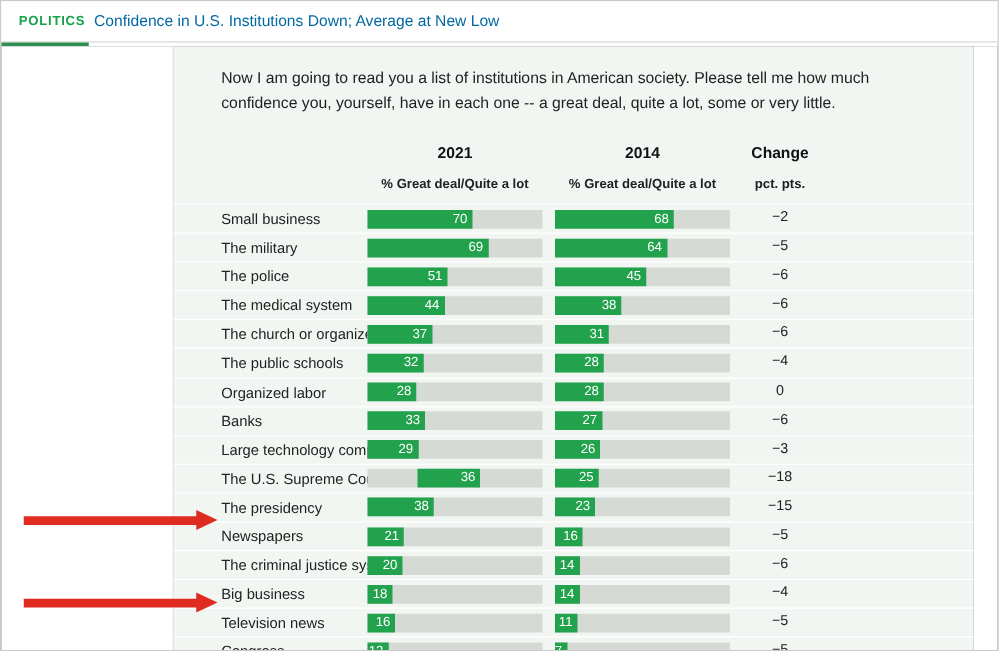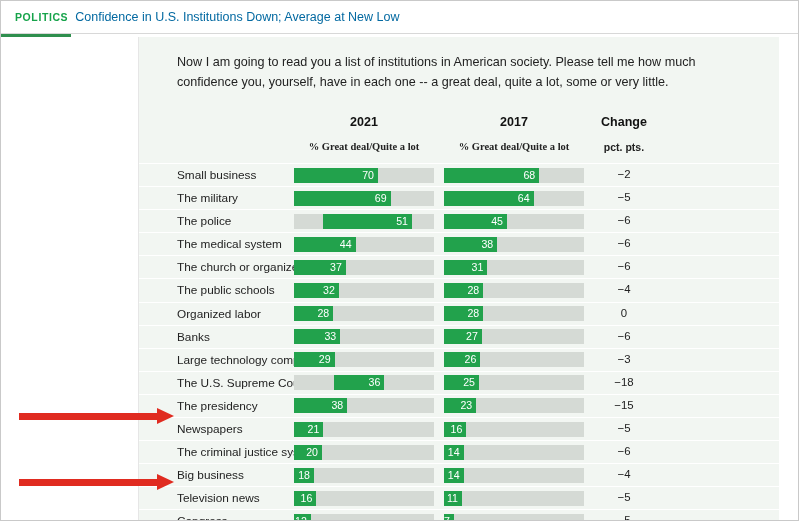--- a/index.html
+++ b/index.html
@@ -110,21 +110,20 @@
     font-weight: bold;
     color: #111;
     text-align: center;
   }
   .hdr-sub {
     position: absolute;
     font-size: 10.5px;
     font-weight: bold;
     color: #222;
     text-align: center;
-    font-family: Liberation Serif, serif;
   }
   .hdr-change {
     position: absolute;
     font-size: 12.5px;
     font-weight: bold;
     color: #111;
     text-align: center;
   }
   .hdr-change-sub {
     position: absolute;
@@ -230,21 +229,21 @@
   </div>
 
   <div class="body-area">
     <div class="left-rail"></div>
 
     <div class="chart-panel">
       <div class="intro">Now I am going to read you a list of institutions in American society. Please tell me how much confidence you, yourself, have in each one -- a great deal, quite a lot, some or very little.</div>
 
       <div class="col-headers">
         <div class="hdr-year" style="left:155px; top:0; width:140px;">2021</div>
-        <div class="hdr-year" style="left:305px; top:0; width:140px;">2017</div>
+        <div class="hdr-year" style="left:305px; top:0; width:140px;">2014</div>
         <div class="hdr-change" style="left:455px; top:0; width:60px;">Change</div>
         <div class="hdr-sub" style="left:150px; top:26px; width:150px;">% Great deal/Quite a lot</div>
         <div class="hdr-sub" style="left:300px; top:26px; width:150px;">% Great deal/Quite a lot</div>
         <div class="hdr-change-sub" style="left:455px; top:26px; width:60px;">pct. pts.</div>
       </div>
 
       <div class="rows" id="rows">
           <div class="row">
             <div class="label">Small business</div>
             <div class="bar-wrap y2021">
@@ -269,26 +268,26 @@
             <div class="bar-wrap y2022">
               <div class="bar-fill" style="width: 89.6px;">
                 <span class="bar-val">64</span>
               </div>
             </div>
             <div class="change">−5</div>
           </div>
           <div class="row">
             <div class="label">The police</div>
             <div class="bar-wrap y2021">
-              <div class="bar-fill" style="width: 89px; margin-left: 29px;">
+              <div class="bar-fill" style="width: 64px;">
                 <span class="bar-val">51</span>
               </div>
             </div>
             <div class="bar-wrap y2022">
-              <div class="bar-fill" style="width: 63px;">
+              <div class="bar-fill" style="width: 73px;">
                 <span class="bar-val">45</span>
               </div>
             </div>
             <div class="change">−6</div>
           </div>
           <div class="row">
             <div class="label">The medical system</div>
             <div class="bar-wrap y2021">
               <div class="bar-fill" style="width: 61.6px;">
                 <span class="bar-val">44</span>

